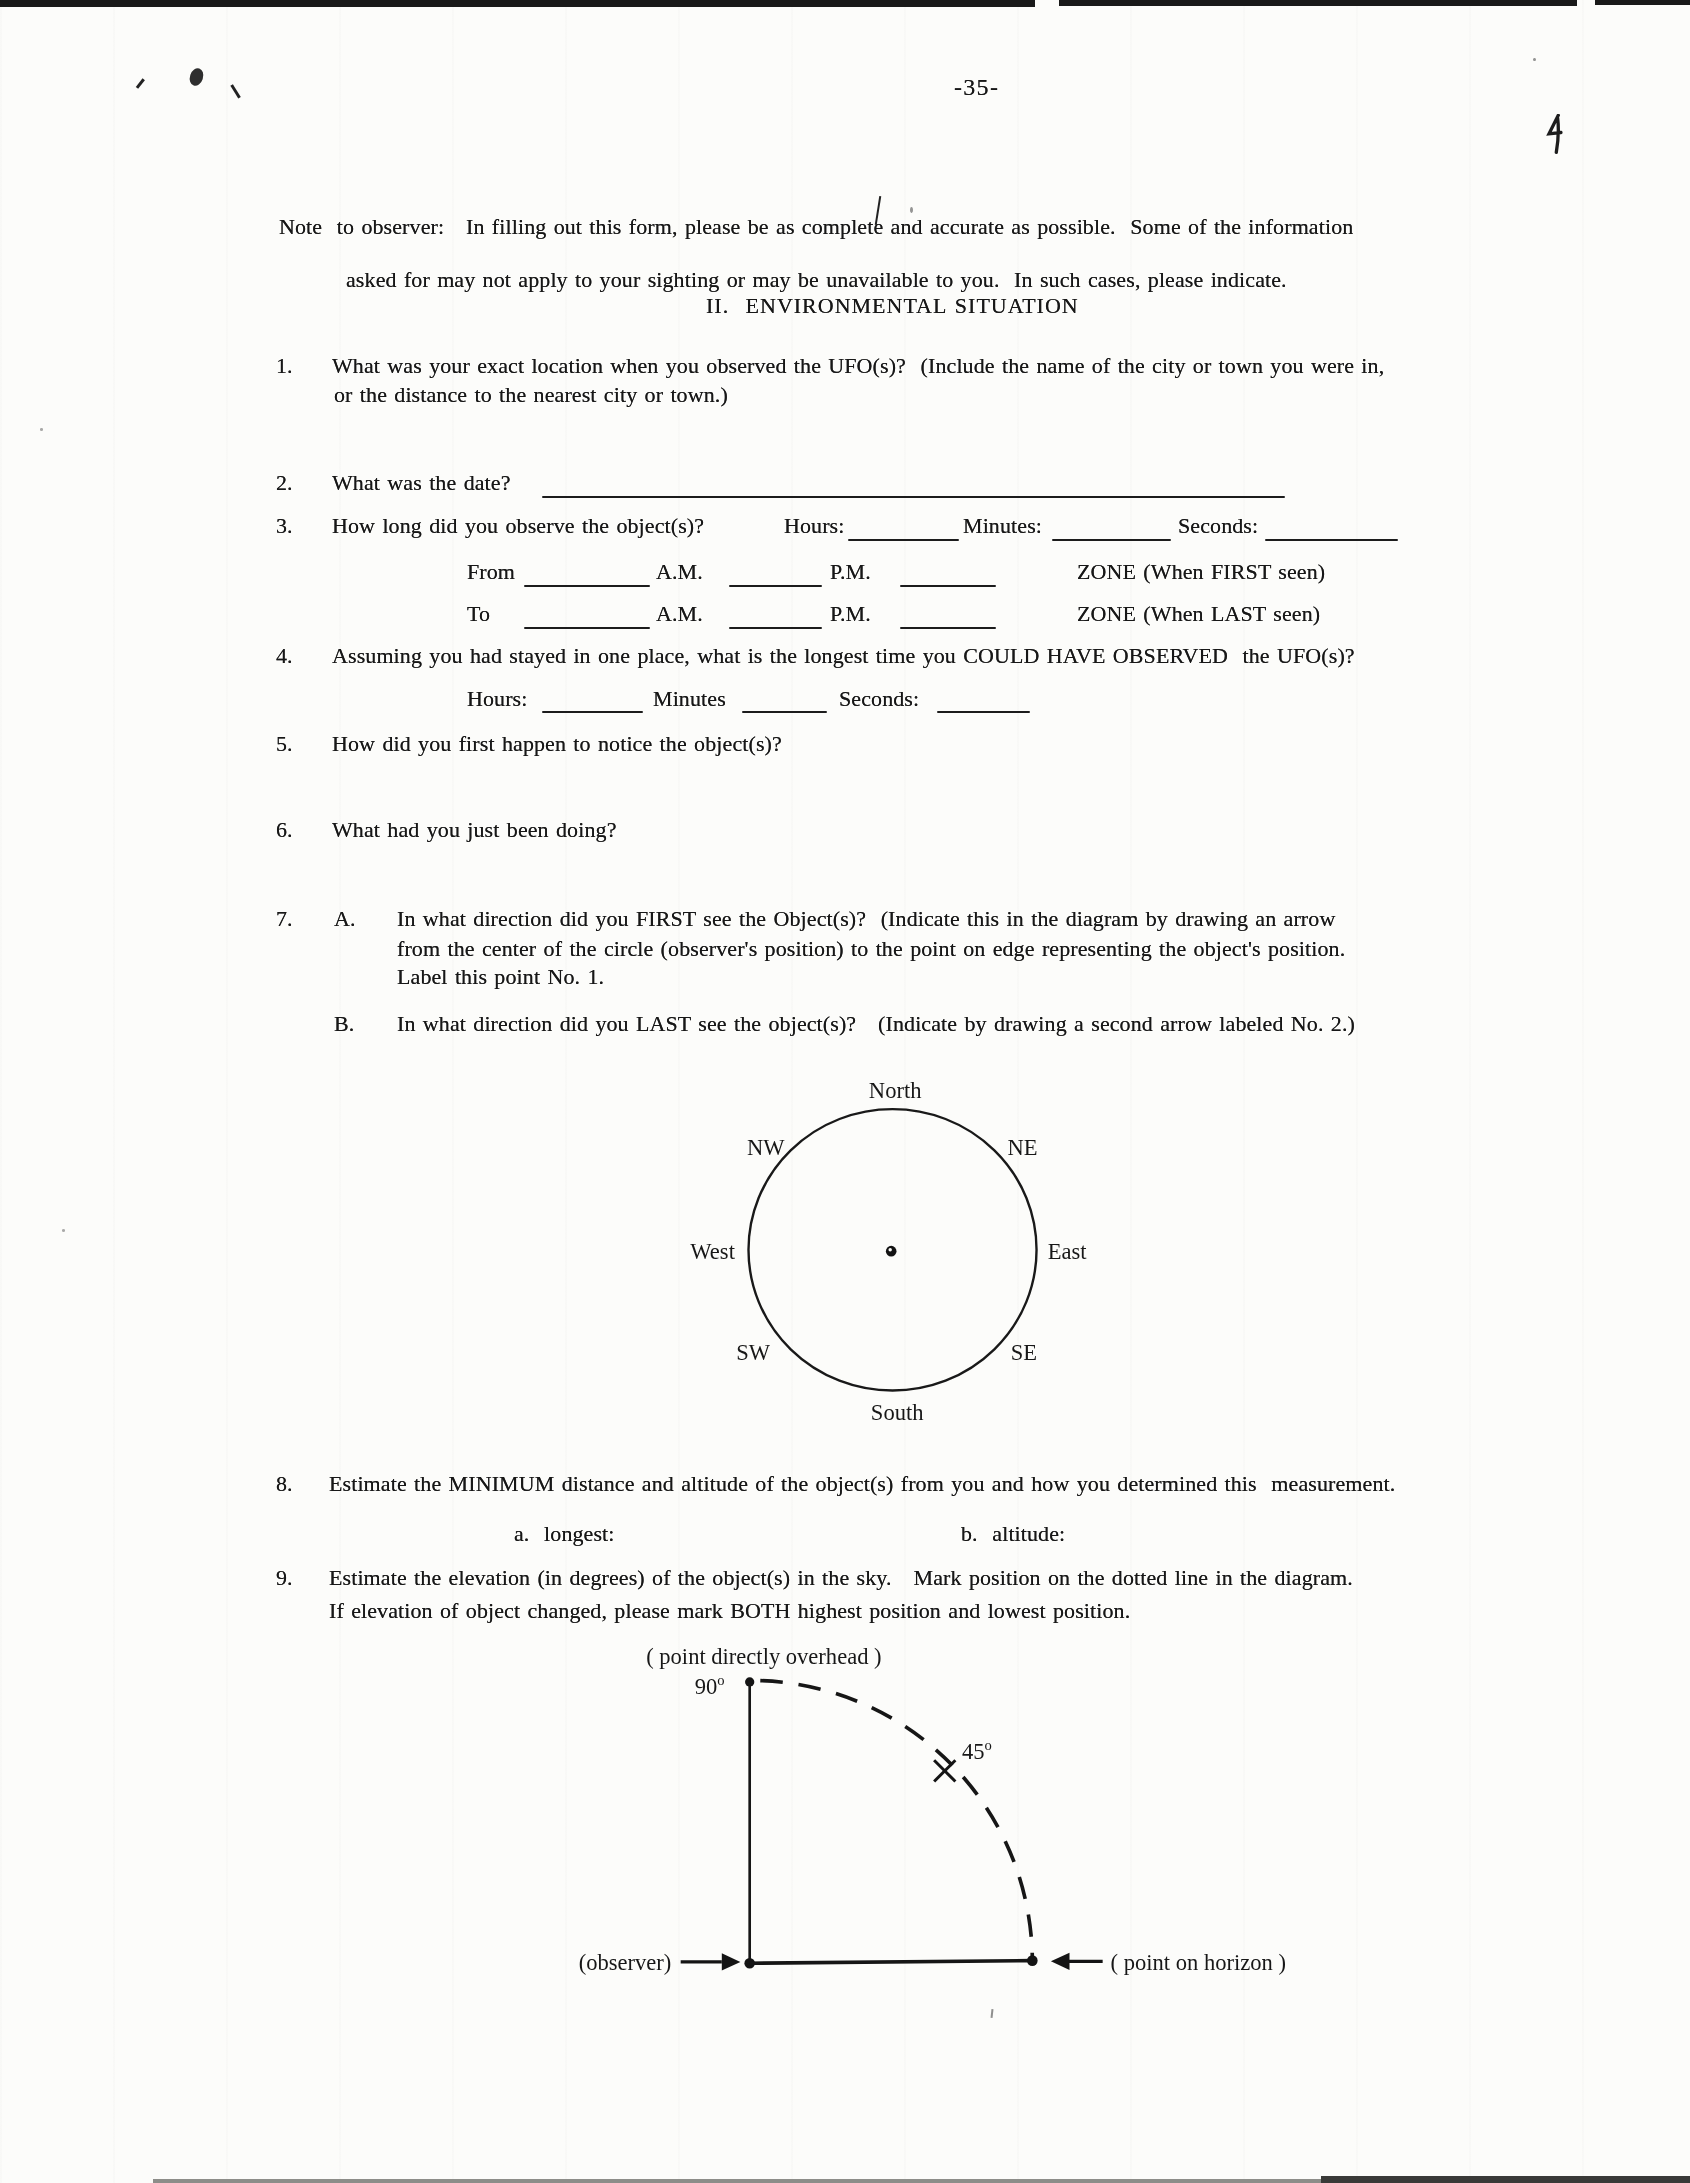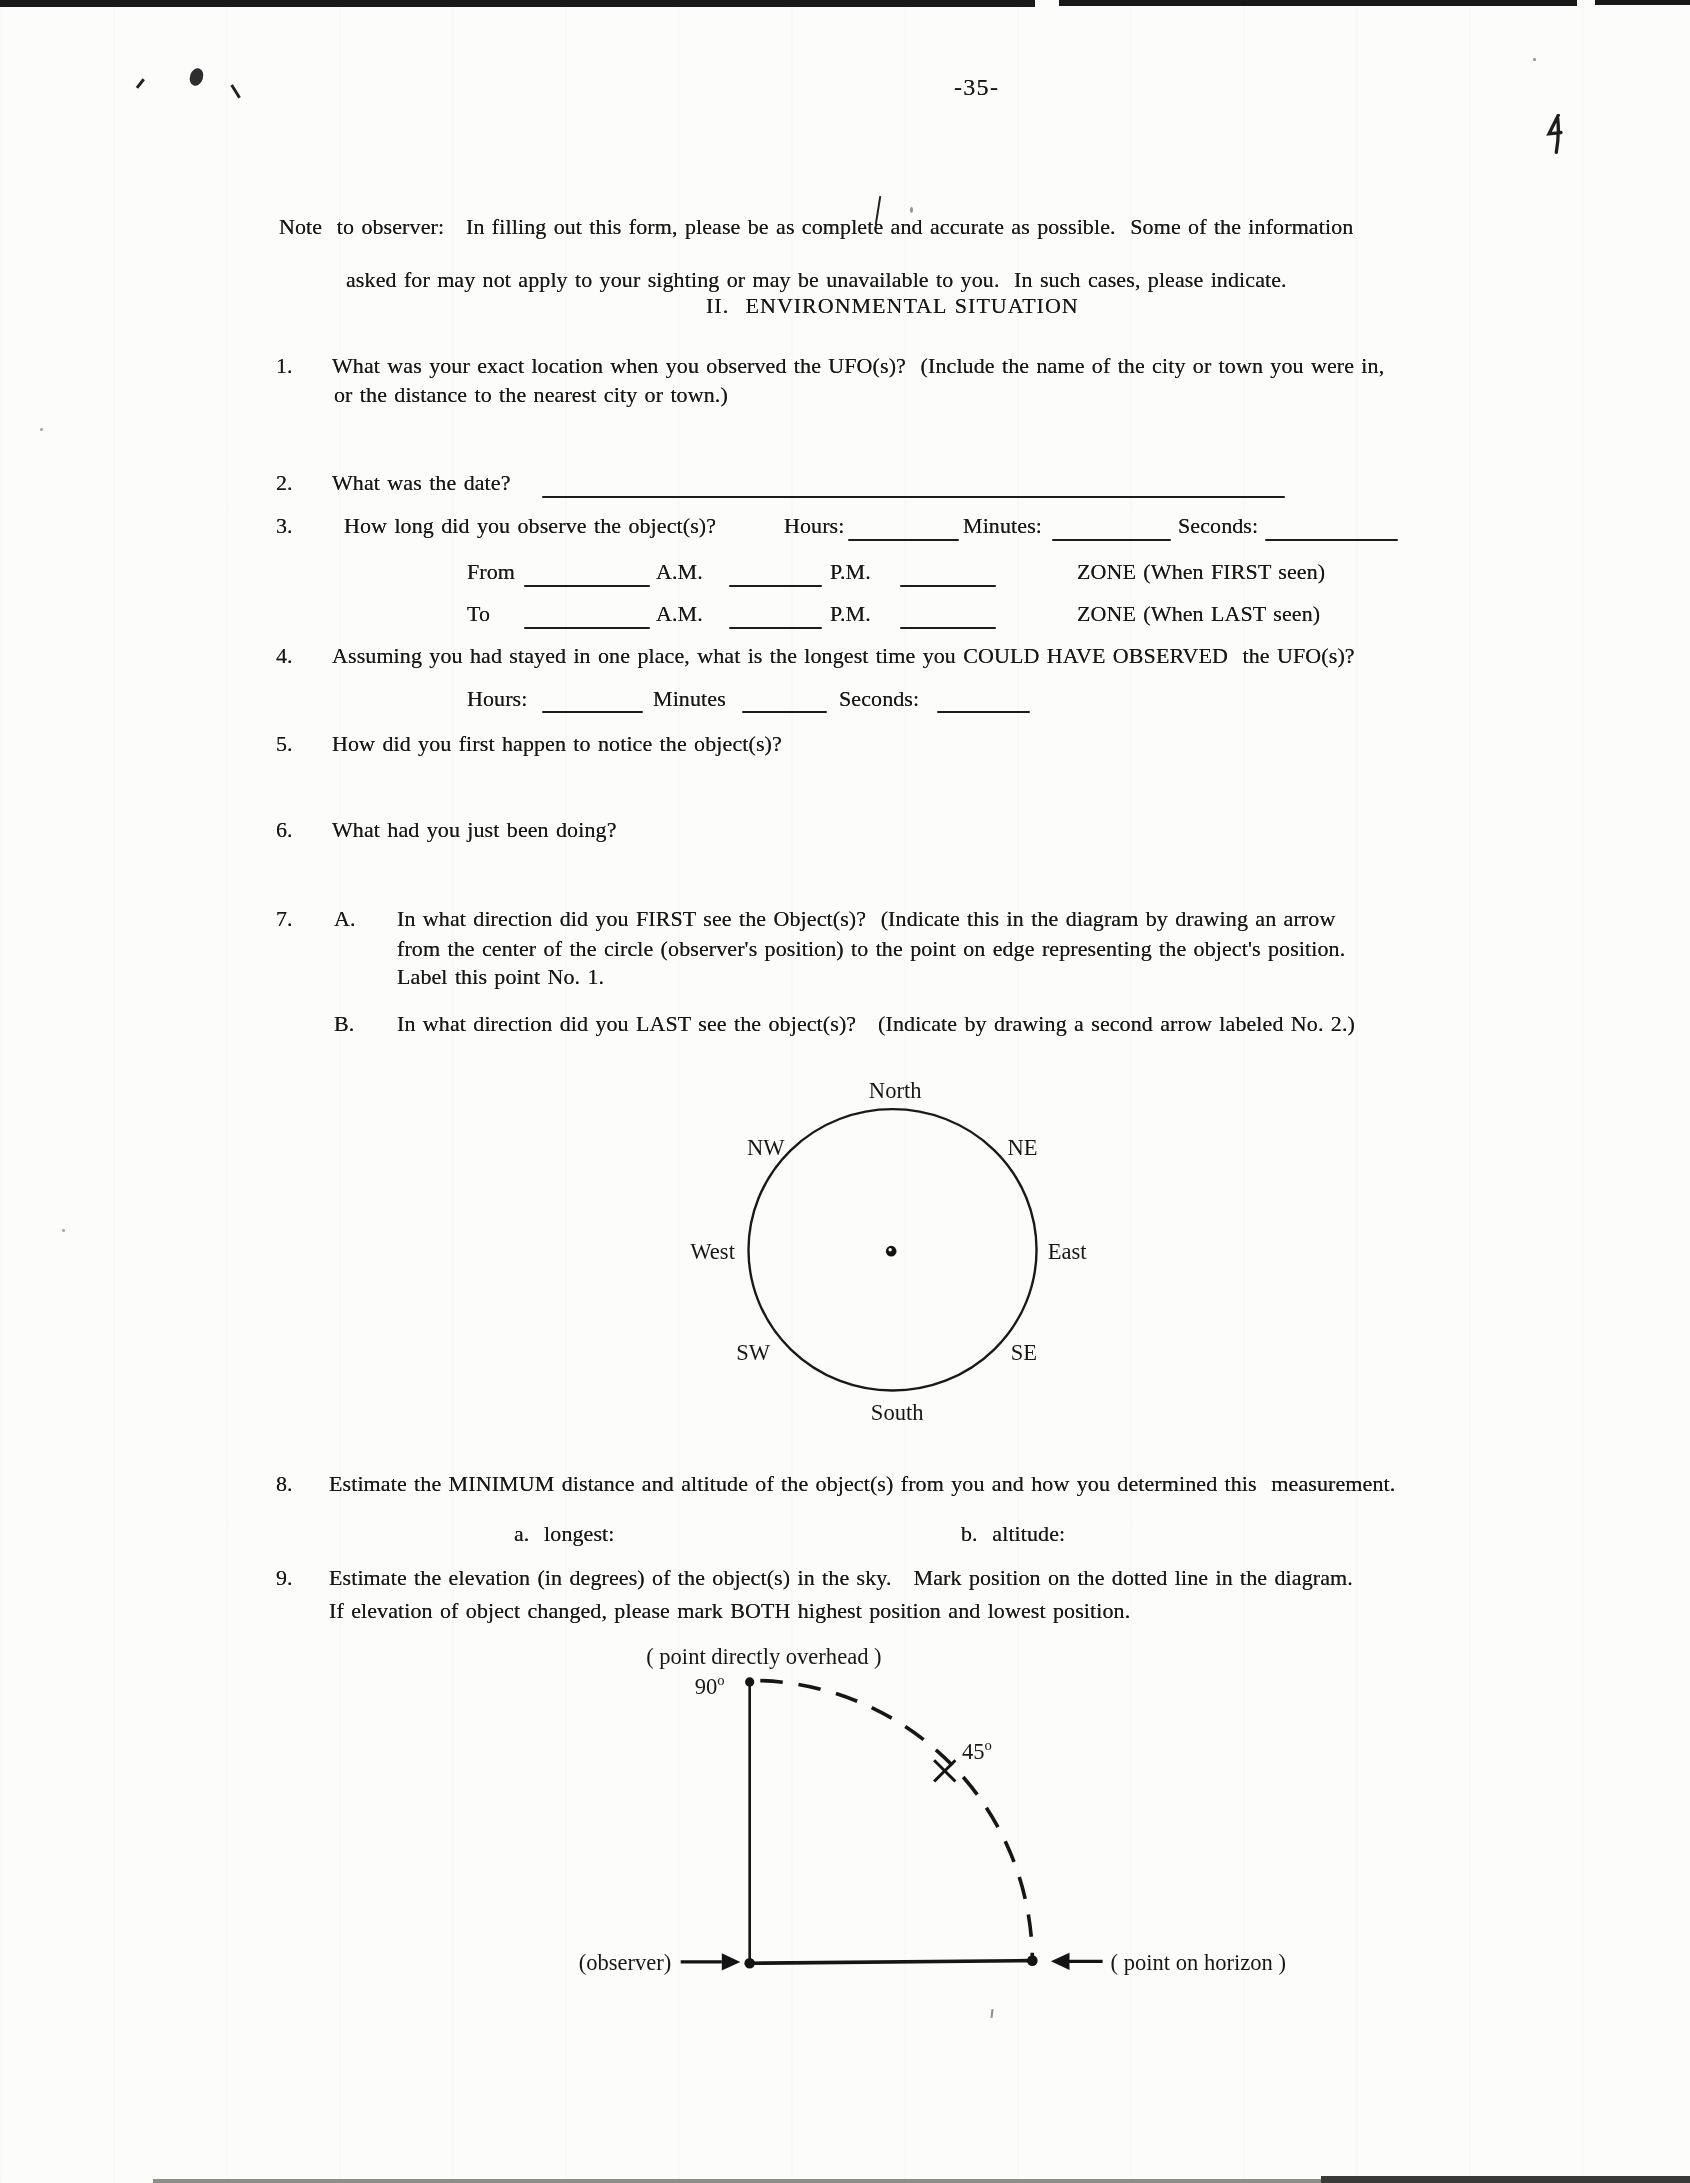--- a/index.html
+++ b/index.html
@@ -57,21 +57,21 @@
 
   <div class="tline" style="left:276px;top:353px;">1.</div>
   <div class="tline" style="left:332px;top:353px;">What was your exact location when you observed the UFO(s)?  (Include the name of the city or town you were in,</div>
   <div class="tline" style="left:334px;top:382px;">or the distance to the nearest city or town.)</div>
 
   <div class="tline" style="left:276px;top:470px;">2.</div>
   <div class="tline" style="left:332px;top:470px;">What was the date?</div>
   <div class="blank" style="left:542px;top:496px;width:743px;"></div>
 
   <div class="tline" style="left:276px;top:513px;">3.</div>
-  <div class="tline" style="left:332px;top:513px;margin-left:12px;">How long did you observe the object(s)?</div>
+  <div class="tline" style="left:332px;top:513px;">How long did you observe the object(s)?</div>
   <div class="tline" style="left:784px;top:513px;">Hours:</div>
   <div class="blank" style="left:848px;top:539px;width:111px;"></div>
   <div class="tline" style="left:963px;top:513px;">Minutes:</div>
   <div class="blank" style="left:1052px;top:539px;width:119px;"></div>
   <div class="tline" style="left:1178px;top:513px;">Seconds:</div>
   <div class="blank" style="left:1265px;top:539px;width:133px;"></div>
 
   <div class="tline" style="left:467px;top:559px;">From</div>
   <div class="blank" style="left:524px;top:585px;width:126px;"></div>
   <div class="tline" style="left:656px;top:559px;">A.M.</div>

